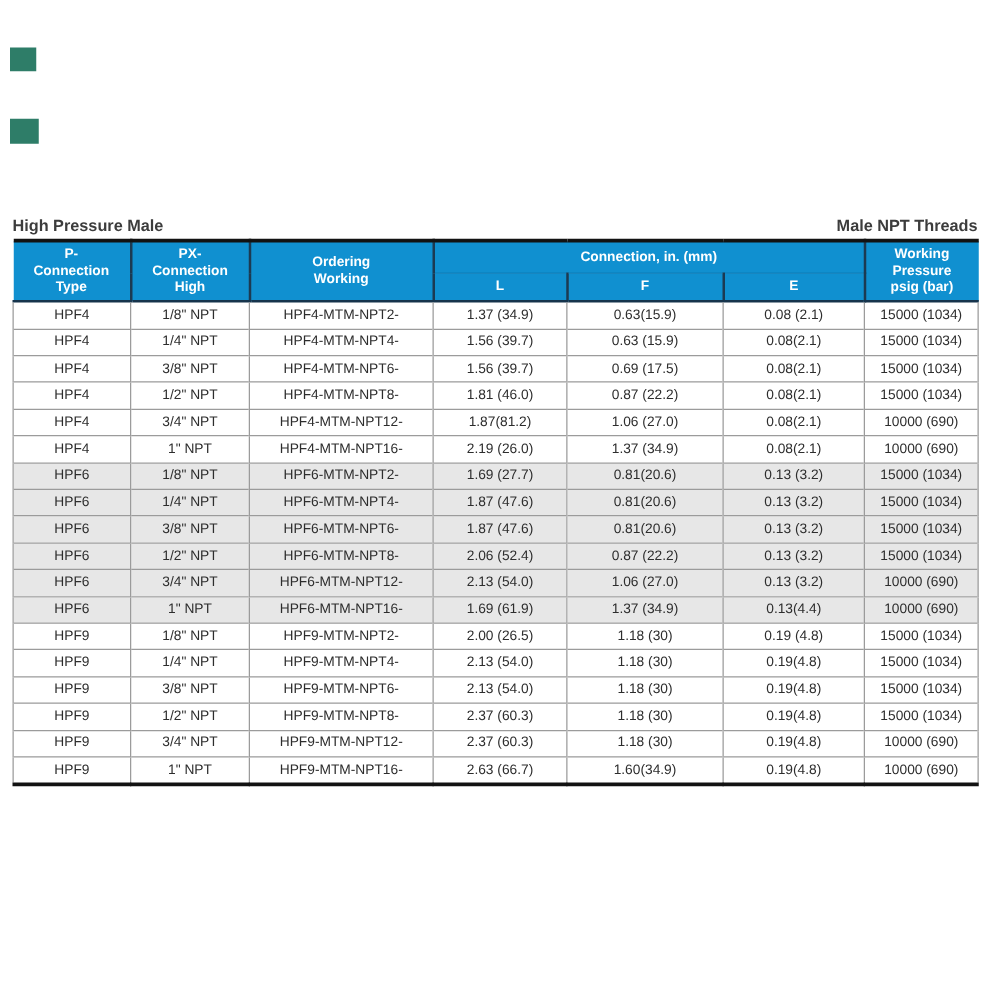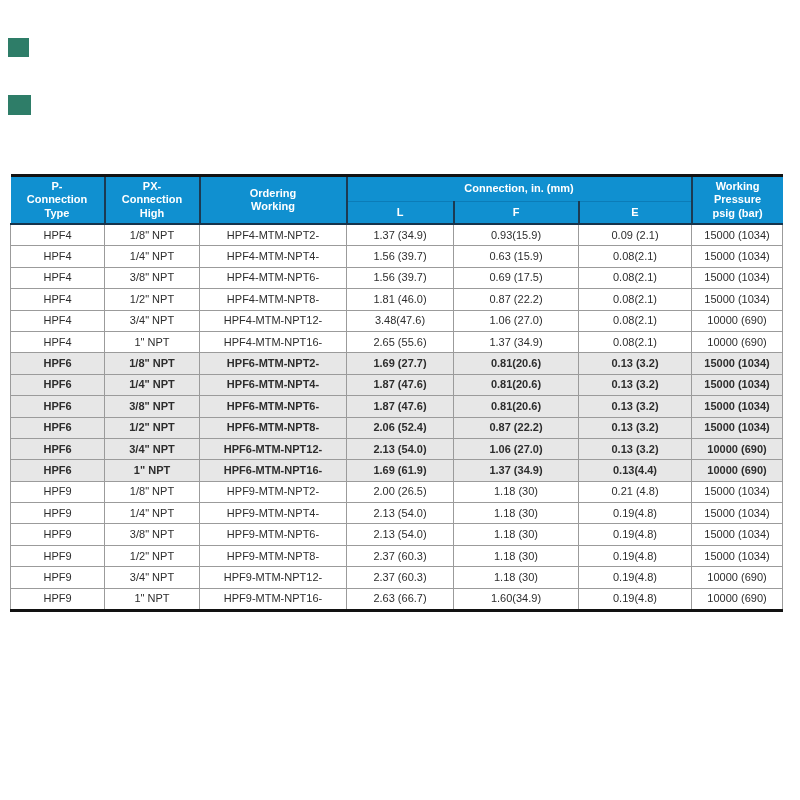--- a/index.html
+++ b/index.html
@@ -42,29 +42,33 @@
   tbody td{
     font-size:11px;color:var(--body-text,#2d2d2d);
     text-align:center;vertical-align:middle;
     height:20.4px;padding:0 2px;line-height:1;
     border-top:1px solid var(--row-divider,#9b9b9b);
     border-left:1px solid var(--row-divider,#9b9b9b);
     border-right:1px solid var(--row-divider,#9b9b9b);
     background:#ffffff;
     overflow:hidden;white-space:nowrap;
   }
-  tbody tr.alt td{background:var(--alt-row-bg,#e7e7e7);font-weight:bold;}
+  tbody tr.alt td{background:var(--alt-row-bg,#e7e7e7);}
 </style>
 </head>
 <body>
 
 <div id="green-block-1" class="green-block"></div>
 <div id="green-block-2" class="green-block"></div>
 
 <div class="content">
+  <div class="caption-row">
+    <span>High Pressure Male</span>
+    <span>Male NPT Threads</span>
+  </div>
 
   <table class="spec">
     <colgroup>
       <col style="width:94px">
         <col style="width:95px">
         <col style="width:147px">
       <col style="width:107px">
         <col style="width:125px">
         <col style="width:113px">
       <col style="width:91px">
@@ -89,22 +93,22 @@
         <th>F</th>
         <th>E</th>
       </tr>
     </thead>
     <tbody>
         <tr>
           <td>HPF4</td>
           <td>1/8" NPT</td>
           <td>HPF4-MTM-NPT2-</td>
           <td>1.37 (34.9)</td>
-          <td>0.93(15.9)</td>
-          <td>0.09 (2.1)</td>
+          <td>0.63(15.9)</td>
+          <td>0.08 (2.1)</td>
           <td>15000 (1034)</td>
         </tr>
         <tr>
           <td>HPF4</td>
           <td>1/4" NPT</td>
           <td>HPF4-MTM-NPT4-</td>
           <td>1.56 (39.7)</td>
           <td>0.63 (15.9)</td>
           <td>0.08(2.1)</td>
           <td>15000 (1034)</td>
@@ -124,30 +128,30 @@
           <td>HPF4-MTM-NPT8-</td>
           <td>1.81 (46.0)</td>
           <td>0.87 (22.2)</td>
           <td>0.08(2.1)</td>
           <td>15000 (1034)</td>
         </tr>
         <tr>
           <td>HPF4</td>
           <td>3/4" NPT</td>
           <td>HPF4-MTM-NPT12-</td>
-          <td>3.48(47.6)</td>
+          <td>1.87(81.2)</td>
           <td>1.06 (27.0)</td>
           <td>0.08(2.1)</td>
           <td>10000 (690)</td>
         </tr>
         <tr>
           <td>HPF4</td>
           <td>1" NPT</td>
           <td>HPF4-MTM-NPT16-</td>
-          <td>2.65 (55.6)</td>
+          <td>2.19 (26.0)</td>
           <td>1.37 (34.9)</td>
           <td>0.08(2.1)</td>
           <td>10000 (690)</td>
         </tr>
         <tr class="alt">
           <td>HPF6</td>
           <td>1/8" NPT</td>
           <td>HPF6-MTM-NPT2-</td>
           <td>1.69 (27.7)</td>
           <td>0.81(20.6)</td>
@@ -198,21 +202,21 @@
           <td>1.37 (34.9)</td>
           <td>0.13(4.4)</td>
           <td>10000 (690)</td>
         </tr>
         <tr>
           <td>HPF9</td>
           <td>1/8" NPT</td>
           <td>HPF9-MTM-NPT2-</td>
           <td>2.00 (26.5)</td>
           <td>1.18 (30)</td>
-          <td>0.21 (4.8)</td>
+          <td>0.19 (4.8)</td>
           <td>15000 (1034)</td>
         </tr>
         <tr>
           <td>HPF9</td>
           <td>1/4" NPT</td>
           <td>HPF9-MTM-NPT4-</td>
           <td>2.13 (54.0)</td>
           <td>1.18 (30)</td>
           <td>0.19(4.8)</td>
           <td>15000 (1034)</td>

